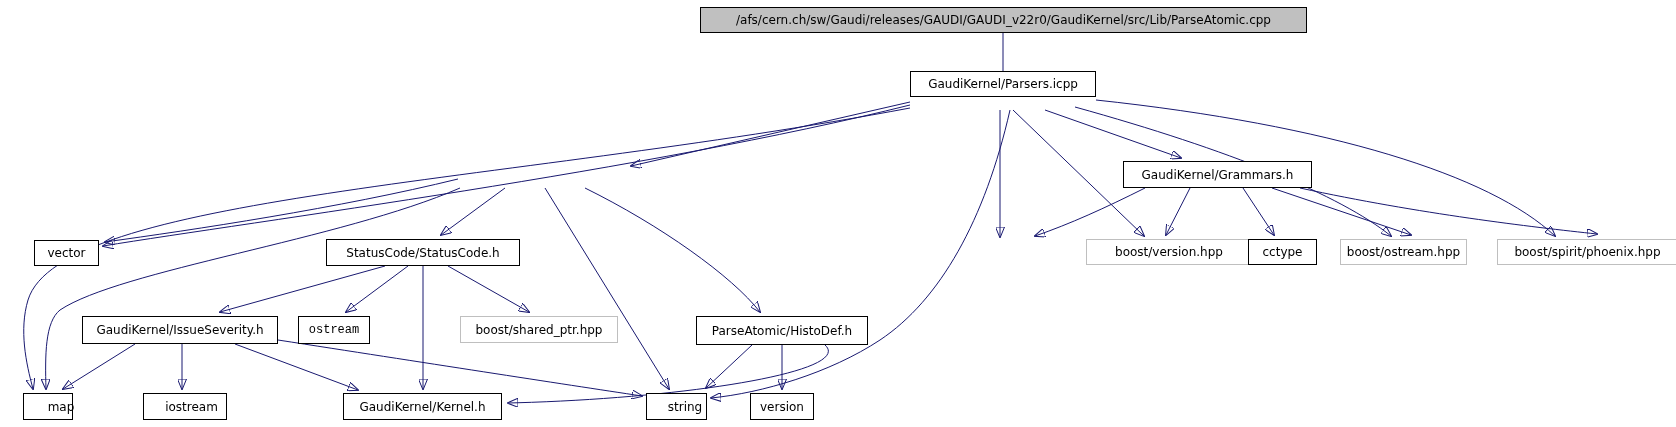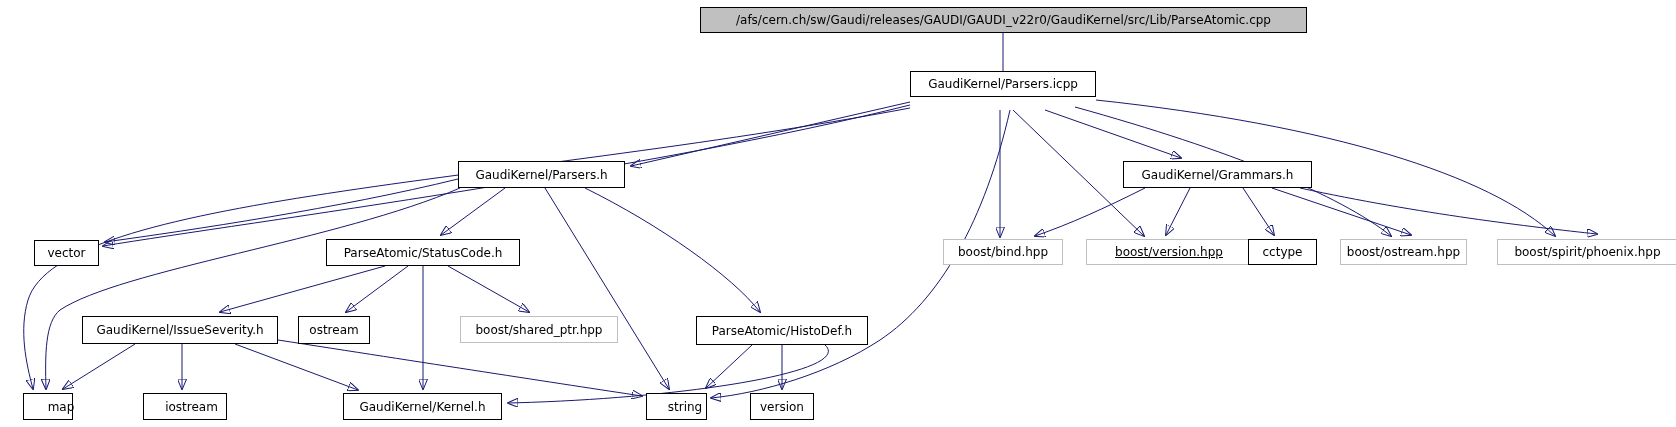--- a/index.html
+++ b/index.html
@@ -89,41 +89,39 @@
     <path d="M1190,188 L1166,235" marker-end="url(#arrow)"></path>
     <path d="M1243,188 L1274,235" marker-end="url(#arrow)"></path>
     <path d="M1272,188 L1411,235" marker-end="url(#arrow)"></path>
     <path d="M1300,188 C1420,214 1532,227 1597,234" marker-end="url(#arrow)"></path>
   </svg>
 
   <div class="node title-node" style="left:700px; top:7px; width:607px; height:26px;">/afs/cern.ch/sw/Gaudi/releases/GAUDI/GAUDI_v22r0/GaudiKernel/src/Lib/ParseAtomic.cpp</div>
 
   <div class="node" style="left:910px; top:71px; width:186px; height:26px;">GaudiKernel/Parsers.icpp</div>
 
-  <div class="node" style="left:458px; top:161px; width:167px; height:27px;">GaudiKernel/Parsers.h</div>
 
   <div class="node" style="left:1123px; top:161px; width:189px; height:27px;">GaudiKernel/Grammars.h</div>
 
   <div class="node" style="left:34px; top:240px; width:65px; height:26px;">vector</div>
 
-  <div class="node" style="left:326px; top:239px; width:194px; height:27px;">ParseAtomic/StatusCode.h</div>
+  <div class="node" style="left:326px; top:239px; width:194px; height:27px;">StatusCode/StatusCode.h</div>
 
-  <div class="node external" style="left:943px; top:239px; width:120px; height:26px;">boost/bind.hpp</div>
 
-  <div class="node external" style="left:1086px; top:239px; width:166px; height:26px;text-decoration:underline;">boost/version.hpp</div>
+  <div class="node external" style="left:1086px; top:239px; width:166px; height:26px;">boost/version.hpp</div>
 
   <div class="node" style="left:1248px; top:239px; width:69px; height:26px;">cctype</div>
 
   <div class="node external" style="left:1340px; top:239px; width:127px; height:26px;">boost/ostream.hpp</div>
 
   <div class="node external" style="left:1489px; top:239px; width:181px; height:26px;margin-left:8px;">boost/spirit/phoenix.hpp</div>
 
   <div class="node" style="left:82px; top:316px; width:196px; height:28px;">GaudiKernel/IssueSeverity.h</div>
 
-  <div class="node" style="left:298px; top:316px; width:72px; height:28px;">ostream</div>
+  <div class="node" style="left:298px; top:316px; width:72px; height:28px;font-family:Liberation Mono, monospace;">ostream</div>
 
   <div class="node external" style="left:460px; top:316px; width:158px; height:27px;">boost/shared_ptr.hpp</div>
 
   <div class="node" style="left:696px; top:316px; width:172px; height:29px;">ParseAtomic/HistoDef.h</div>
 
   <div class="node" style="left:23px; top:393px; width:50px; height:27px;padding-left:30px;">map</div>
 
   <div class="node" style="left:143px; top:393px; width:84px; height:27px;padding-left:17px;">iostream</div>
 
   <div class="node" style="left:343px; top:393px; width:159px; height:27px;">GaudiKernel/Kernel.h</div>

